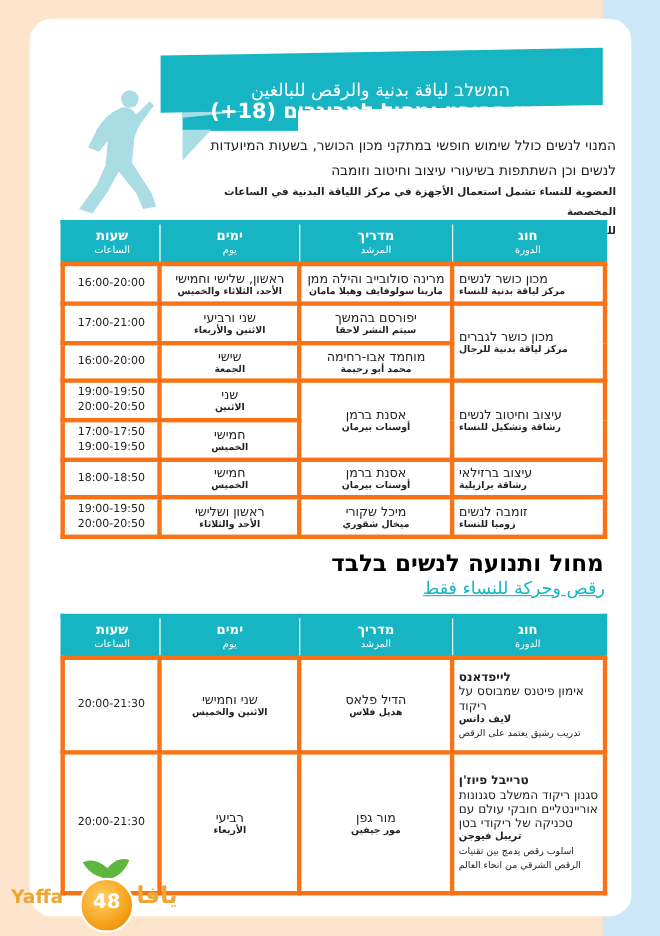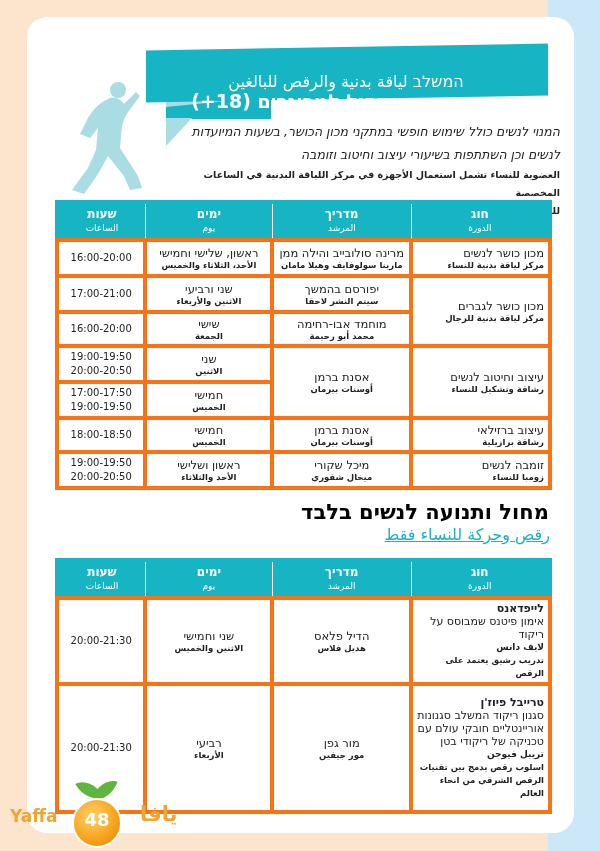--- a/index.html
+++ b/index.html
@@ -7,40 +7,40 @@
   .bg-right{position:absolute;left:548px;top:0;width:52px;height:851px;background:#cbe7f8;}
   .card{position:absolute;left:27px;top:17px;width:547px;height:816px;background:#fff;border-radius:20px;}
   .ribbon-main{position:absolute;left:146px;top:47px;width:402px;height:52px;background:#17b5c3;transform:skewY(-1deg);}
   .ribbon-tail{position:absolute;left:166px;top:97px;width:105px;height:22px;background:#17b5c3;}
   .ribbon-fold{position:absolute;left:166px;top:97px;width:0;height:0;border-top:10px solid #a9dde4;border-right:100px solid transparent;}
   .ribbon-fold2{position:absolute;left:166px;top:118px;width:0;height:0;border-top:28px solid #a9dde4;border-right:26px solid transparent;}
   .title1{position:absolute;left:150px;top:48px;width:392px;text-align:center;color:#fff;font-size:19px;font-weight:bold;direction:rtl;margin-top:42px;}
   .title2{position:absolute;left:150px;top:72px;width:392px;text-align:center;color:#fff;font-size:16px;direction:rtl;}
   .walker{position:absolute;left:58px;top:78px;width:100px;height:125px;}
   .intro{position:absolute;left:190px;top:120px;width:370px;direction:rtl;text-align:right;color:#222;}
-  .intro .he{font-size:12.5px;line-height:23px;font-style:italic;}
+  .intro .he{font-size:12.5px;line-height:23px;}
   .intro .ar{font-size:9.5px;font-weight:bold;line-height:18px;}
   table.sched{position:absolute;border-collapse:collapse;direction:rtl;background:#fff;border:4px solid #17b5c3;}
   table.sched th{background:#17b5c3;color:#fff;font-weight:bold;font-size:12px;line-height:14px;padding:3px 2px;border-left:1px solid #fff;border-right:1px solid #fff;}
   table.sched th .sub{display:block;font-size:9px;font-weight:normal;}
   table.sched td{border:4px solid #f97316;text-align:center;font-size:11px;color:#222;padding:2px 4px;vertical-align:middle;}
   table.sched td .he{display:block;font-size:11.5px;}
   table.sched td .ar{display:block;font-size:8.5px;font-weight:bold;}
-  table.sched td.course{text-align:right;}
+  table.sched td.course{text-align:left;}
   table.sched td.time{font-size:10px;line-height:14px;}
   .t1{left:55px;top:200px;width:497px;}
   .t2{left:55px;top:558px;width:497px;}
   .sec2-title{position:absolute;left:300px;top:500px;width:250px;text-align:center;direction:rtl;color:#000000;font-size:21px;font-weight:bold;}
   .sec2-sub{position:absolute;left:300px;top:525px;width:250px;text-align:right;direction:rtl;color:#17b5c3;font-size:16px;text-decoration:underline;}
   .desc-he{display:block;font-size:11px;line-height:13px;}
   .desc-bold{display:block;font-size:11px;font-weight:bold;line-height:13px;}
-  .desc-ar{display:block;font-size:8.5px;font-weight:bold;line-height:13px;}
+  .desc-ar{display:block;font-size:8.5px;font-weight:normal;line-height:13px;}
   .logo{position:absolute;left:8px;top:778px;width:170px;height:70px;}
   .logo-en{position:absolute;left:2px;top:28px;font-size:17px;font-weight:bold;color:#f0a431;text-align:right;}
-  .logo-ar{position:absolute;left:132px;top:24px;font-size:21px;font-weight:bold;color:#f0a431;direction:rtl;}
+  .logo-ar{position:absolute;left:116px;top:24px;font-size:21px;font-weight:bold;color:#f0a431;direction:rtl;}
   .logo-orange{position:absolute;left:64px;top:20px;width:46px;height:46px;border-radius:50%;background:radial-gradient(circle at 40% 35%,#ffd066,#f5a21a 60%,#e07d00);border:2px solid #fff;}
   .logo-num{position:absolute;left:64px;top:31px;width:50px;text-align:center;color:#fff;font-weight:bold;font-size:18px;}
   .leaf{position:absolute;top:0;width:18px;height:24px;background:#5fb63f;border-radius:0 100% 0 100%;}
 </style>
 </head>
 <body>
 
 <div class="bg-right"></div>
 <div class="card"></div>
 

